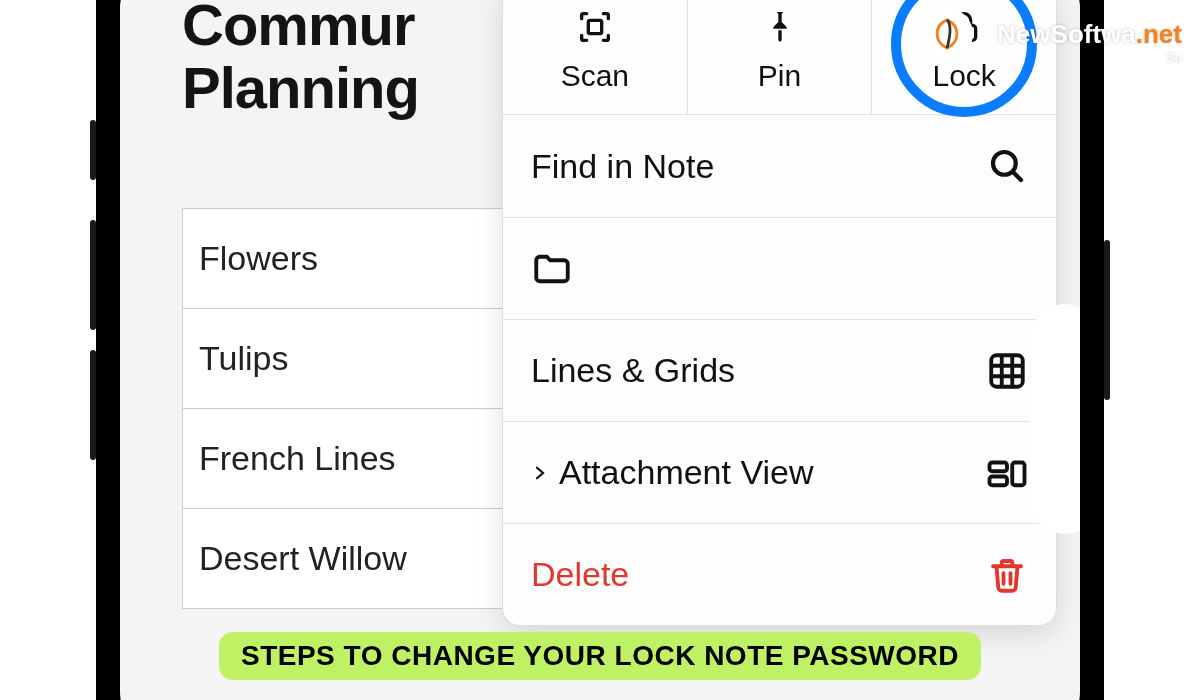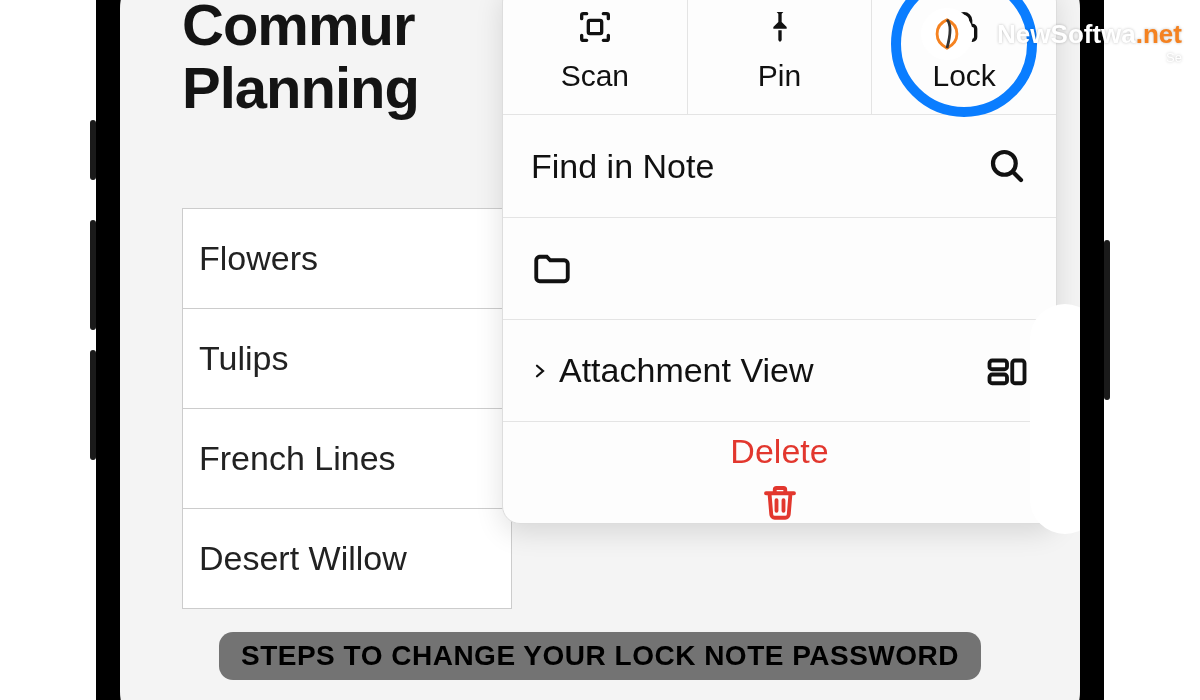--- a/index.html
+++ b/index.html
@@ -126,31 +126,31 @@
     display: flex;
     align-items: center;
     padding: 0 28px;
     font-size: 34px;
     color: #111;
     border-top: 1px solid #e4e4e4;
     justify-content: space-between;
   }
   .menu-item.first { border-top: none; gap: 21px; }
   .menu-item .label { flex: 1; display:flex; align-items:center; gap: 10px; }
-  .menu-item.danger { color: #e2372e; flex-direction: column; }
+  .menu-item.danger { color: #e2372e; }
   .menu-item .ricon { width: 42px; height:42px; display:flex; align-items:center; justify-content:center; }
   .chev { width: 18px; display:inline-flex; justify-content:center; }
 
   
   .caption {
     position: absolute;
     left: 50%;
     transform: translateX(-50%);
     bottom: 20px;
-    background: #737373;
+    background: #bef264;
     color: #000;
     font-weight: 800;
     font-size: 28px;
     padding: 8px 22px;
     border-radius: 14px;
     letter-spacing: .5px;
     white-space: nowrap;
   }
 
   
@@ -254,20 +254,29 @@
         </div>
 
         <div class="menu-item">
           <span class="ricon">
             <svg viewBox="0 0 24 24" fill="none" stroke="#111" stroke-width="2.2">
               <path d="M3 7a2 2 0 0 1 2-2h4l2 2h8a2 2 0 0 1 2 2v8a2 2 0 0 1-2 2H5a2 2 0 0 1-2-2V7z"></path>
             </svg>
           </span>
         </div>
 
+        <div class="menu-item">
+          <span class="label">Lines &amp; Grids</span>
+          <span class="ricon">
+            <svg viewBox="0 0 24 24" fill="none" stroke="#111" stroke-width="2.2">
+              <rect x="3" y="3" width="18" height="18" rx="3"></rect>
+              <path d="M3 9h18M3 15h18M9 3v18M15 3v18"></path>
+            </svg>
+          </span>
+        </div>
 
         <div class="menu-item">
           <span class="label">
             <span class="chev">
               <svg viewBox="0 0 24 24" width="18" height="18" fill="none" stroke="#111" stroke-width="3" stroke-linecap="round">
                   <path d="M8 5l8 7-8 7"></path>
                 </svg>
             </span>
             <span>Attachment View</span>
           </span>

